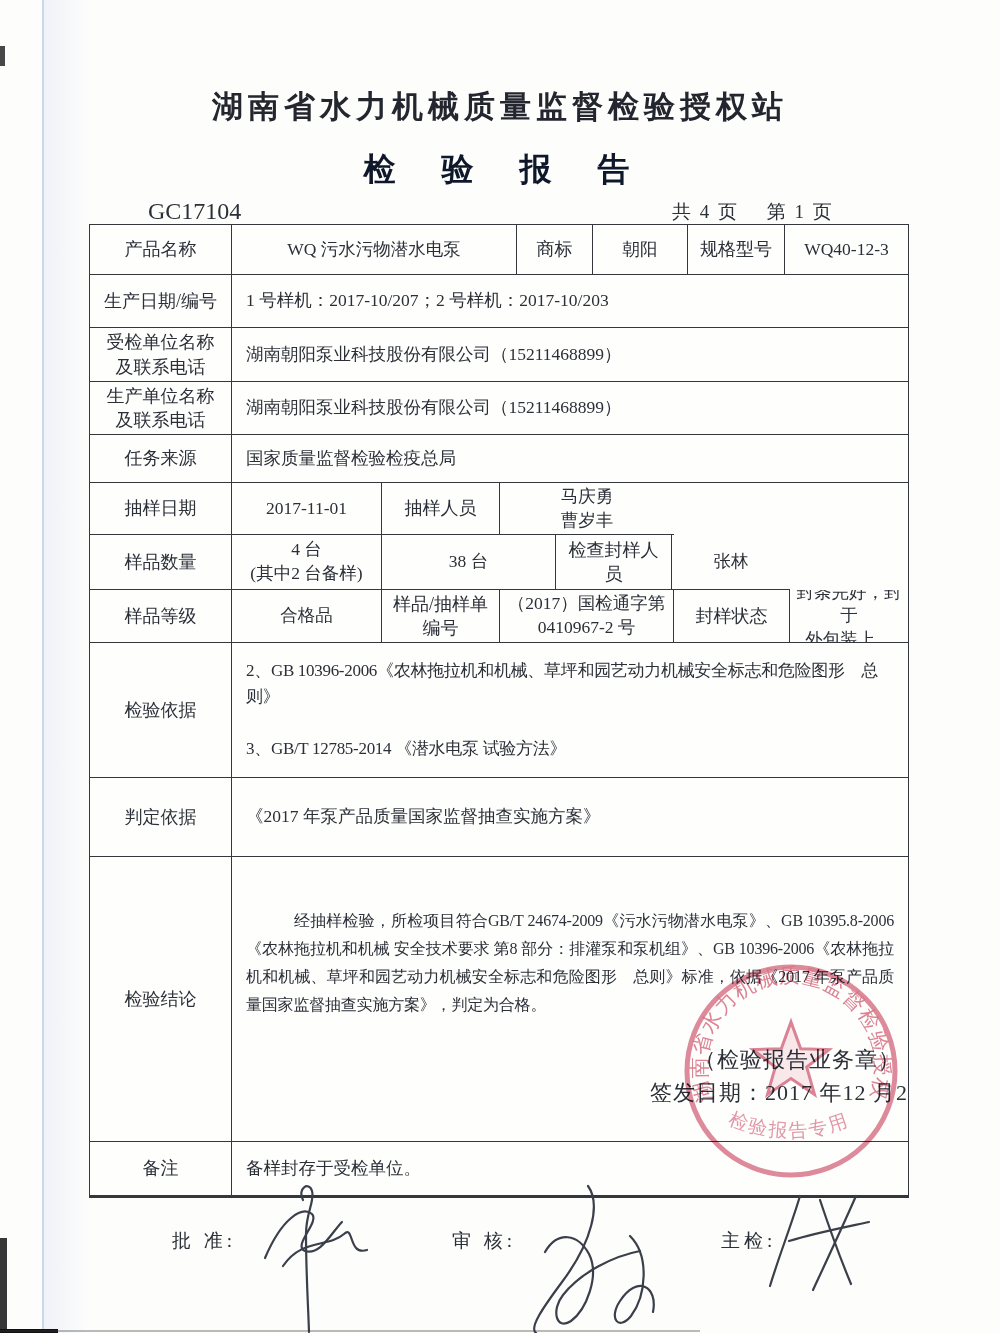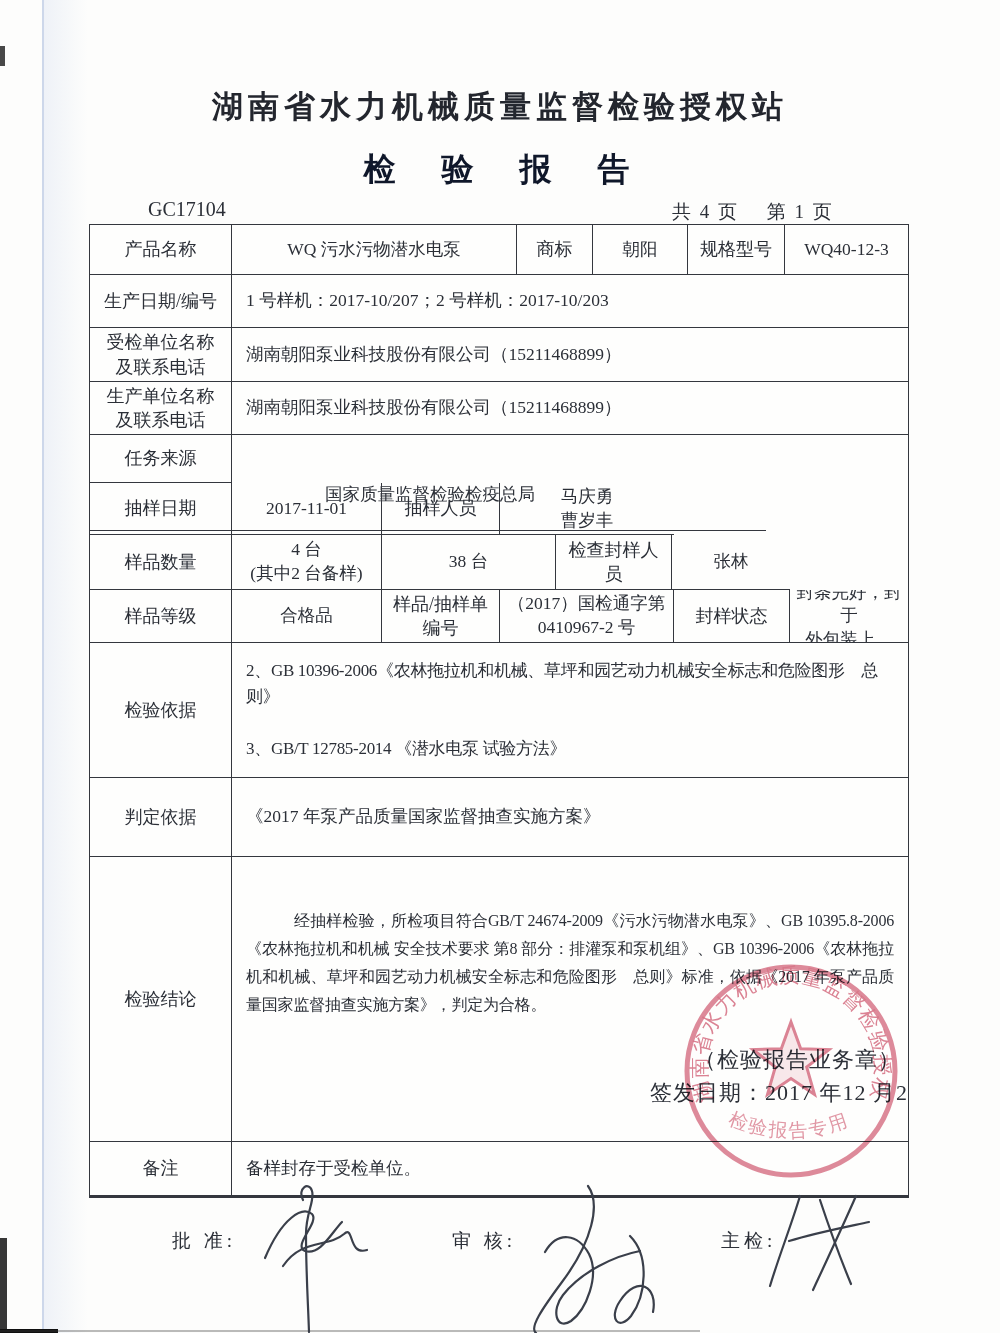--- a/index.html
+++ b/index.html
@@ -19,21 +19,21 @@
   .scan-mark-d{position:absolute;left:0;top:1330px;width:700px;height:2px;background:rgba(60,60,60,.35);}
 
   .doc-title{
     position:absolute;left:0;top:86px;width:1000px;text-align:center;
     font-size:31px;font-weight:bold;letter-spacing:5px;color:#23262e;
   }
   .doc-subtitle{
     position:absolute;left:0;top:148px;width:1000px;text-align:center;
     font-size:32px;font-weight:bold;letter-spacing:7px;color:#0f172a;
   }
-  .report-no{position:absolute;left:148px;top:198px;font-size:20px;color:#2b2f37;}
+  .report-no{position:absolute;left:148px;top:198px;font-size:24px;color:#2b2f37;}
   .page-info{position:absolute;left:672px;top:199px;font-size:19px;letter-spacing:2px;color:#2b2f37;}
 
   .tbl{
     position:absolute;left:89px;top:224px;width:818px;
     border:1.8px solid #34373e;border-bottom-width:3.2px;
     background:rgba(255,255,255,.35);
   }
   .r{display:flex;}
   .c{
     box-sizing:border-box;flex:0 0 auto;
@@ -41,21 +41,21 @@
     display:flex;align-items:center;justify-content:center;
     text-align:center;white-space:pre-line;
     font-size:17.5px;line-height:1.35;color:#2b2f37;
     overflow:hidden;
   }
   .r:last-child .c{border-bottom:none;}
   .c:last-child{border-right:none;}
   .c.left{justify-content:flex-start;text-align:center;padding-left:14px;padding-right:10px;}
   .c.lbl{font-size:18px;}
   .h1{height:50px;} .h2{height:53px;} .h3{height:54px;} .h4{height:53px;}
-  .h5{height:48px;flex-direction:column;} .h6{height:52px;} .h7{height:55px;} .h8{height:53px;}
+  .h5{height:48px;} .h6{height:52px;} .h7{height:55px;} .h8{height:53px;}
   .h9{height:135px;} .h10{height:79px;} .h11{height:285px;} .h12{height:53px;}
 
   .basis-list{font-size:17px;letter-spacing:-.3px;line-height:26px;text-align:left;width:100%;padding:4px 6px 4px 14px;}
   .conclusion-cell{position:relative;display:block;padding:0;}
   .conclusion-text{
     margin:26px 14px 0 14px;text-indent:3em;text-align:justify;
     font-size:16px;line-height:28px;letter-spacing:-.2px;white-space:normal;
   }
   .stamp-caption{position:absolute;left:462px;top:188px;font-size:22px;letter-spacing:1px;white-space:nowrap;}
   .issue-date{position:absolute;left:418px;top:221px;font-size:22px;letter-spacing:1px;white-space:nowrap;}

